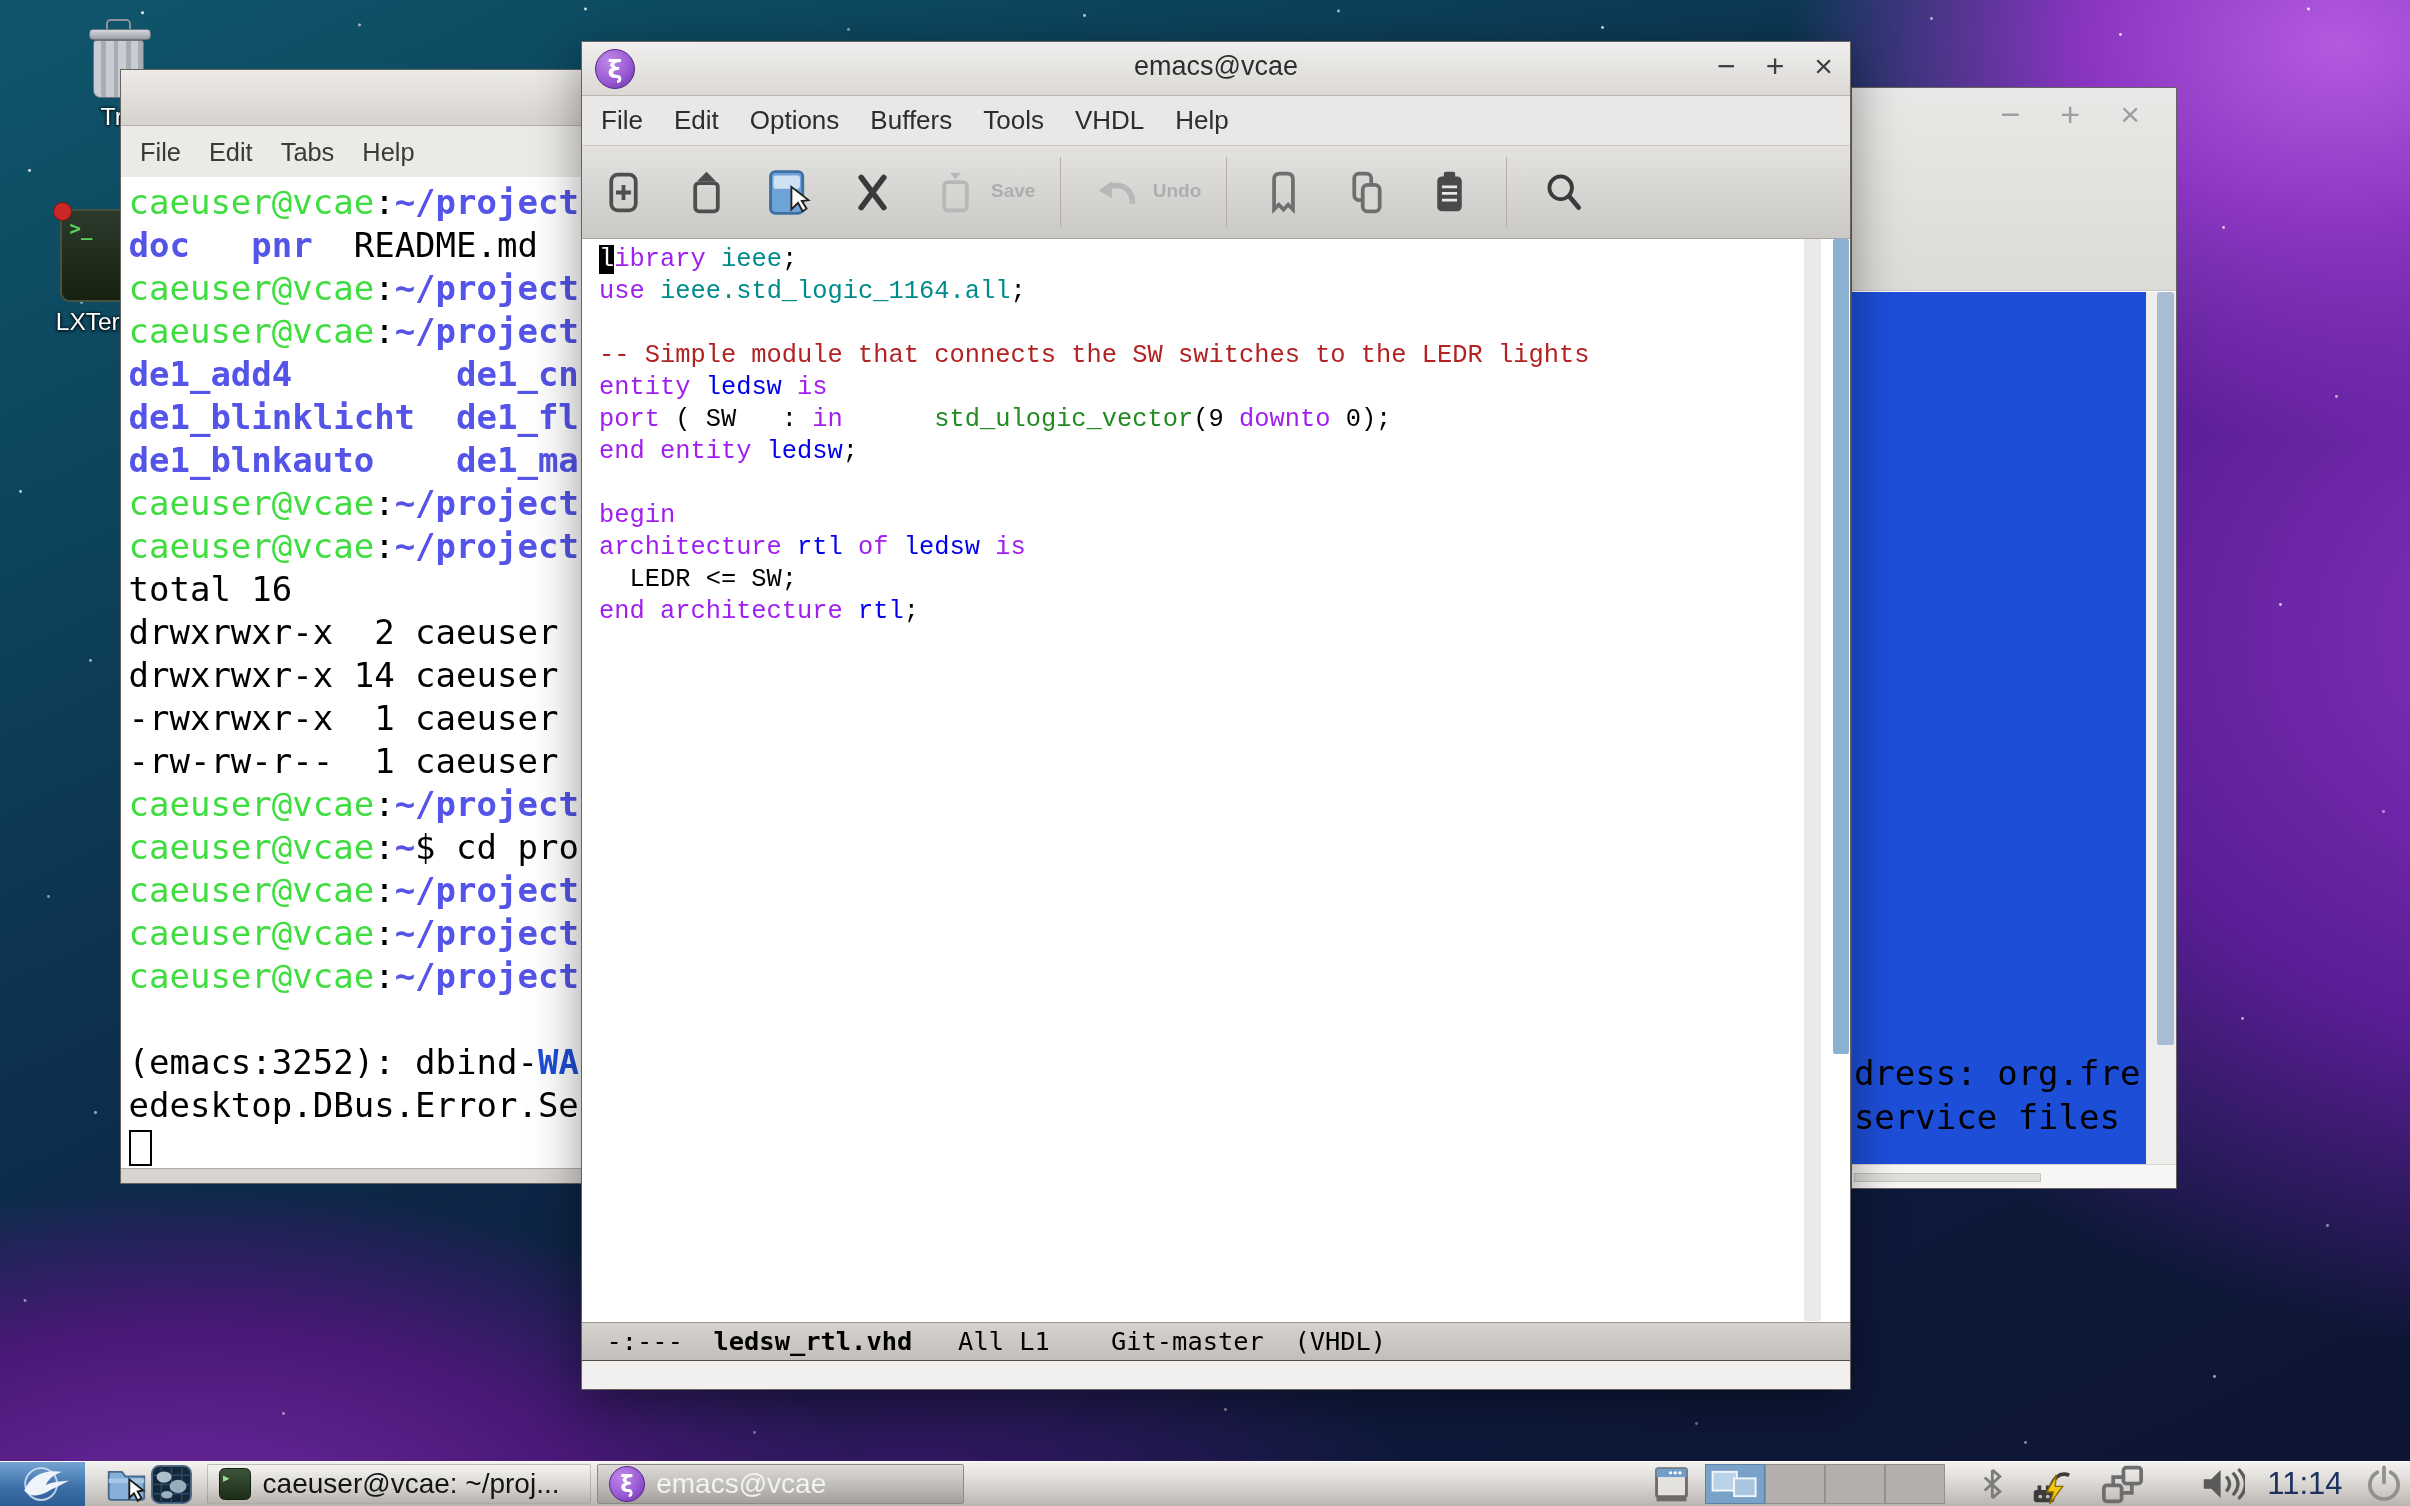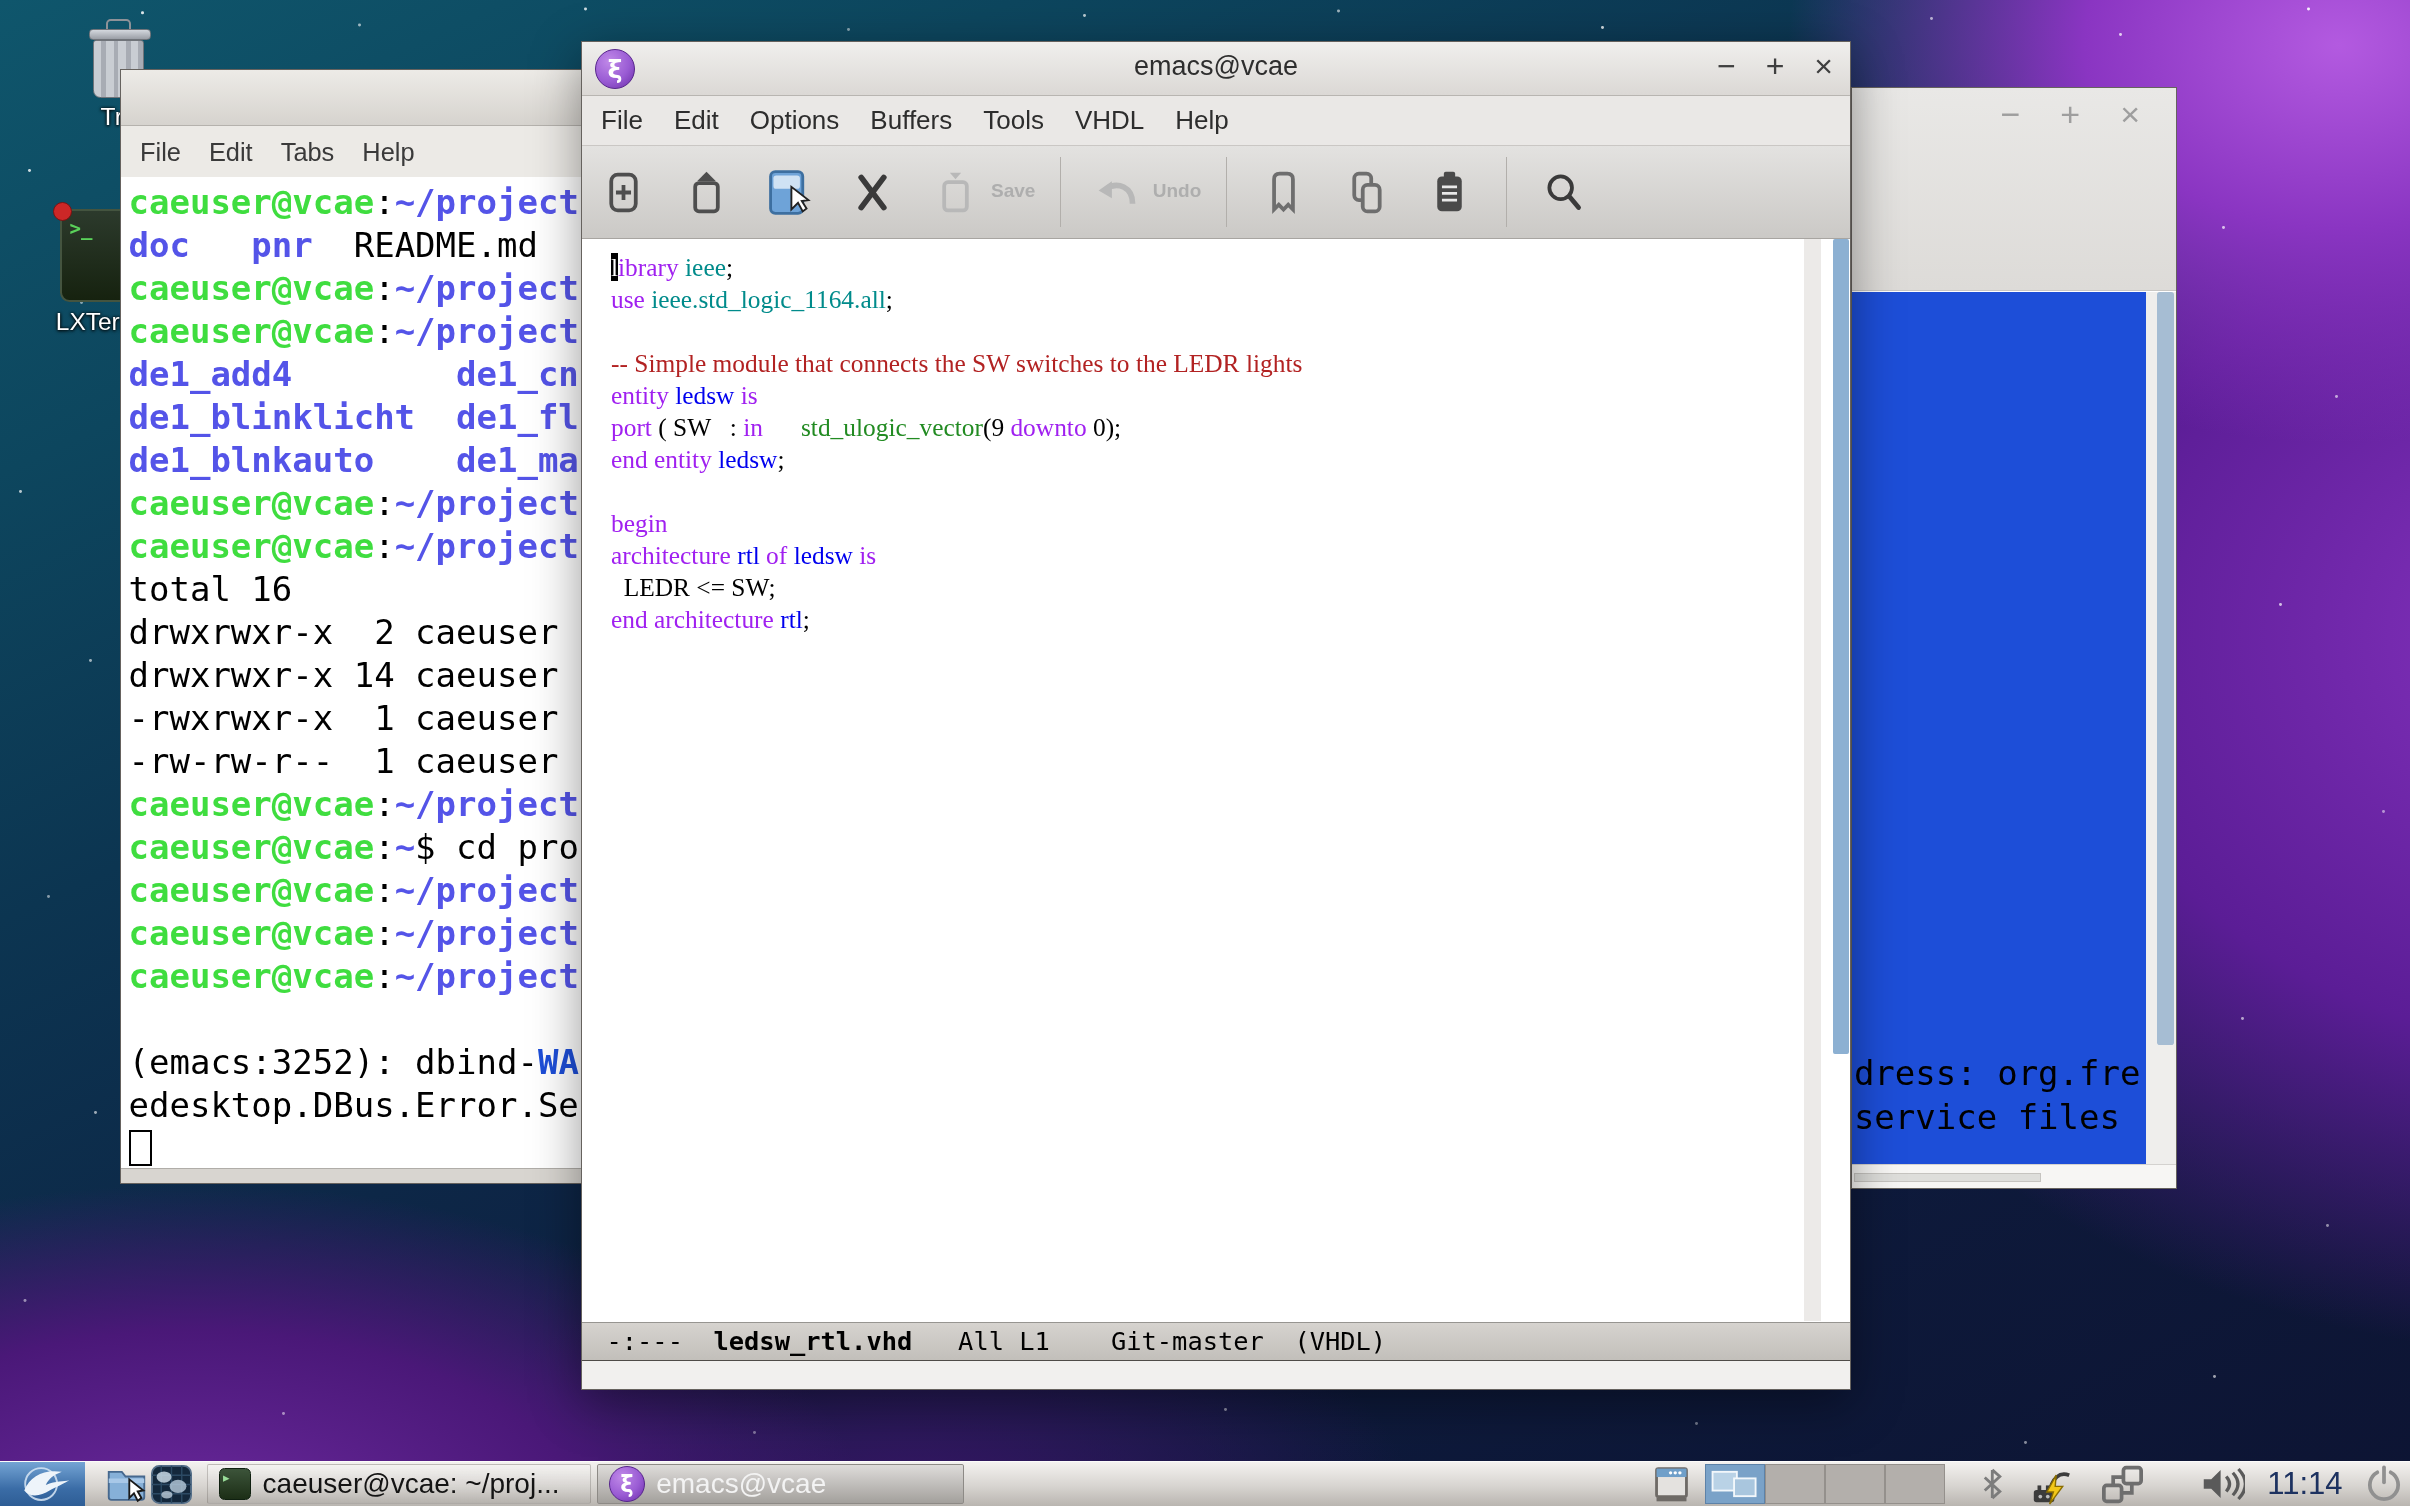--- a/index.html
+++ b/index.html
@@ -49,21 +49,21 @@
   .tline{white-space:pre;}
 
   
   #terminal-window{left:120px;top:69px;width:482px;height:1115px;z-index:3;}
   .t-titlebar{left:0;top:0;right:0;height:55px;background:linear-gradient(#edebe7,#d6d3ce);border-bottom:0.9px solid #b5b2ad;}
   .t-menubar{left:0;top:56px;right:0;height:52px;background:#eceae6;display:flex;align-items:center;gap:28px;padding-left:19px;
      font-size:25.4px;color:#3a3a3a;}
   .t-content{left:0;top:107px;right:0;bottom:15px;background:#fff;padding:3.8px 0 0 7.5px;overflow:hidden;
      font-family:"DejaVu Sans Mono",monospace;font-size:34px;line-height:43px;color:#000;}
   .t-bottom{left:0;bottom:0;right:0;height:14px;background:#d8d5d0;border-top:0.9px solid #b0ada8;}
-  .c-g{color:#3fdd3f;font-weight:bold;}
+  .c-g{color:#3fdd3f;font-weight:normal;}
   .c-b{color:#5454e8;font-weight:bold;}
   .c-k{color:#000;}
   .c-y{color:#1d4ed8;font-weight:bold;}
   .c-hcur{display:inline-block;width:19px;height:32px;border:2.8px solid #000;vertical-align:-5.6px;}
 
   
   #right-window{left:1851px;top:87px;width:326px;height:1102px;z-index:3;}
   .r-header{left:0;top:0;right:0;height:203px;background:linear-gradient(#e9e8e6,#dddbd8);border-bottom:0.9px solid #c9c7c4;
      display:flex;justify-content:flex-end;gap:40px;padding:9.4px 36px 0 0;box-sizing:border-box;
      color:#9e9e9e;font-size:34px;line-height:34px;}
@@ -86,21 +86,21 @@
      font-family:"DejaVu Sans",sans-serif;font-size:25.4px;font-weight:bold;}
   .e-titlebar .emacs-logo{position:absolute;left:13px;top:6.6px;}
   .e-menubar{left:0;top:54px;right:0;height:49px;background:#eae8e6;border-bottom:0.9px solid #cac7c4;
      display:flex;align-items:center;gap:31px;padding-left:19px;font-size:26px;color:#2d2d2d;}
   .e-toolbar{left:0;top:104px;right:0;height:92px;background:linear-gradient(#e3e2e0,#cbc9c6);border-bottom:0.9px solid #a8a5a1;
      display:flex;align-items:center;padding-left:15px;}
   .tbtn{width:53px;height:62px;display:flex;align-items:center;justify-content:center;margin-right:30px;}
   .tlabel{font-size:19px;color:#aeaeae;margin:-1.9px 24.5px 0 -21px;font-weight:bold;}
   .tsep{width:0.9px;height:70px;background:#b2afab;margin-right:30px;}
   .e-body{left:0;top:197px;right:0;bottom:68px;background:#fff;overflow:hidden;}
-  .e-code{padding:12px 0 0 17px;font-family:Liberation Serif, serif;font-size:25.4px;line-height:32px;color:#000;margin-left:12px;}
+  .e-code{padding:5px 0 0 17px;font-family:Liberation Mono, monospace;font-size:25.4px;line-height:32px;color:#000;}
   .e-scrollstrip{right:29px;top:0;width:17px;bottom:0;background:#eceae8;}
   .e-scrollthumb{right:0.9px;top:0;width:16px;height:815px;background:#8cb0d2;border-radius:1.9px;}
   .e-modeline{left:0;bottom:28px;right:0;height:39px;background:linear-gradient(#d6d3cf,#c2bfba);
      border-top:0.9px solid #979591;border-bottom:1.9px solid #4e4b47;
      font-family:"DejaVu Sans Mono",monospace;font-size:25.4px;color:#111;padding-left:24.5px;line-height:36px;box-sizing:border-box;}
   .e-echo{left:0;bottom:0;right:0;height:28px;background:#f1f0ee;}
   .c-kw{color:#a020f0;}
   .c-ty{color:#228b22;}
   .c-fn{color:#0000ee;}
   .c-cn{color:#008b8b;}

